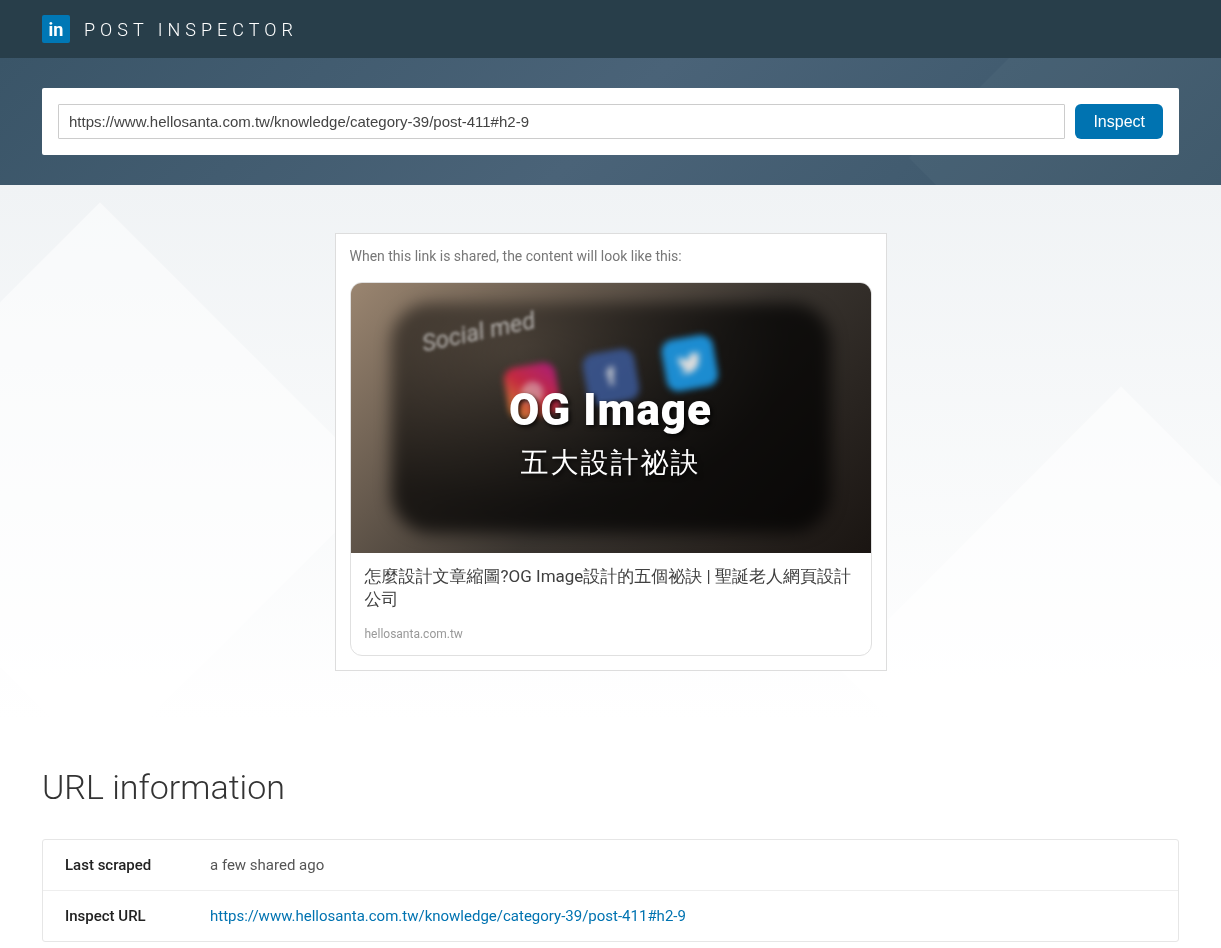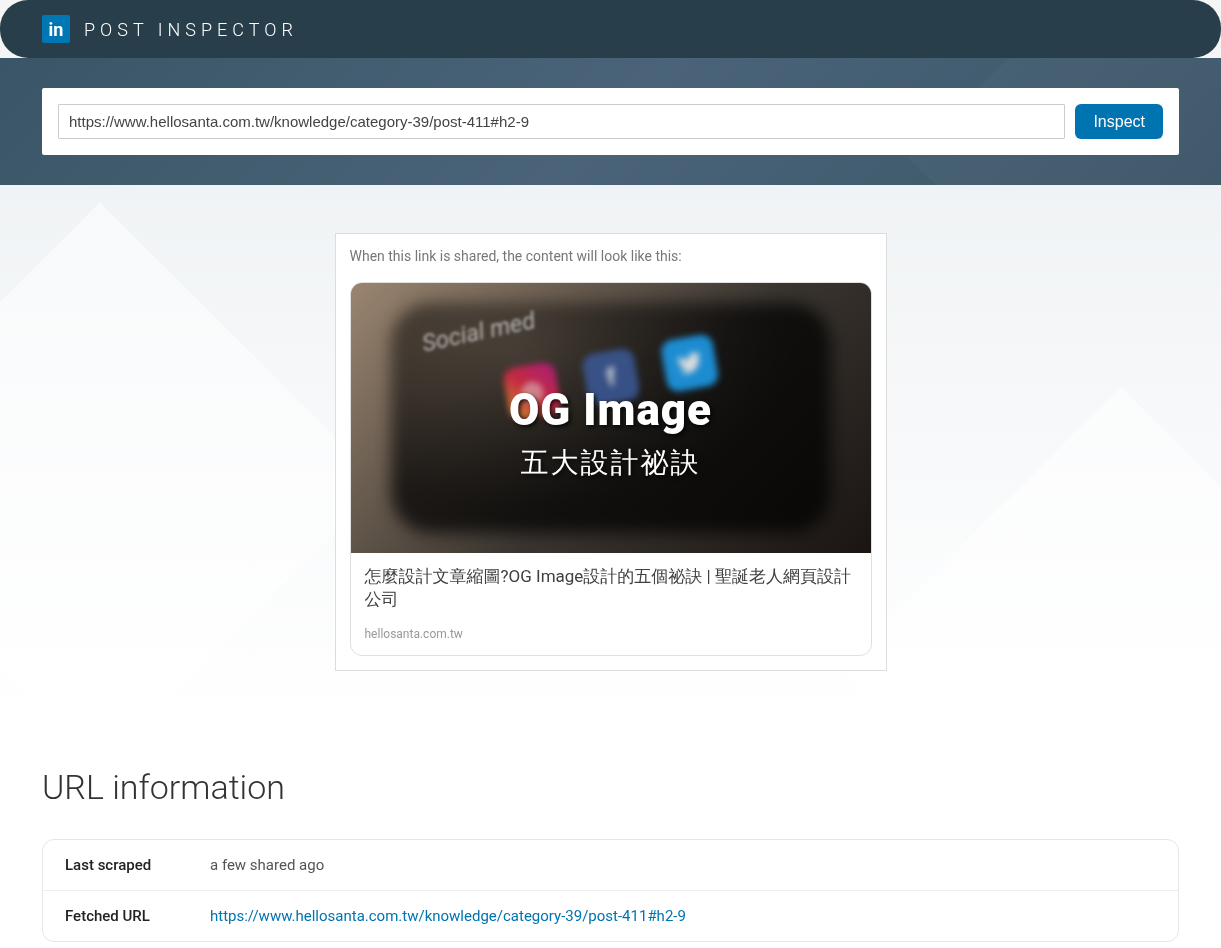--- a/index.html
+++ b/index.html
@@ -11,21 +11,20 @@
       font-family: -apple-system, BlinkMacSystemFont, "Segoe UI", Roboto, Helvetica, Arial, sans-serif;
       background: #f5f5f5;
       color: #333;
     }
     .header {
       background: #283e4a;
       height: 58px;
       display: flex;
       align-items: center;
       padding: 0 42px;
-      border-radius: 28px;
     }
     .linkedin-icon {
       width: 28px;
       height: 28px;
       background: #0077b5;
       color: white;
       display: flex;
       align-items: center;
       justify-content: center;
       font-weight: bold;
@@ -222,21 +221,21 @@
       padding: 48px 42px 20px 42px;
     }
     .info-heading {
       font-size: 34px;
       font-weight: 300;
       color: #333;
       margin-bottom: 32px;
     }
     .info-table {
       border: 1px solid #e6e6e6;
-      border-radius: 12px;
+      border-radius: 3px;
     }
     .info-row {
       display: flex;
       padding: 16px 22px;
       border-bottom: 1px solid #eee;
     }
     .info-row:last-child {
       border-bottom: none;
     }
     .info-key {
@@ -296,17 +295,17 @@
 </div>
 
 <div class="info-section">
   <h2 class="info-heading">URL information</h2>
   <div class="info-table">
     <div class="info-row">
       <div class="info-key">Last scraped</div>
       <div class="info-value">a few shared ago</div>
     </div>
     <div class="info-row">
-      <div class="info-key">Fetched URL</div>
+      <div class="info-key">Inspect URL</div>
       <div class="info-value link">https://www.hellosanta.com.tw/knowledge/category-39/post-411#h2-9</div>
     </div>
   </div>
 </div>
 
 </body></html>

